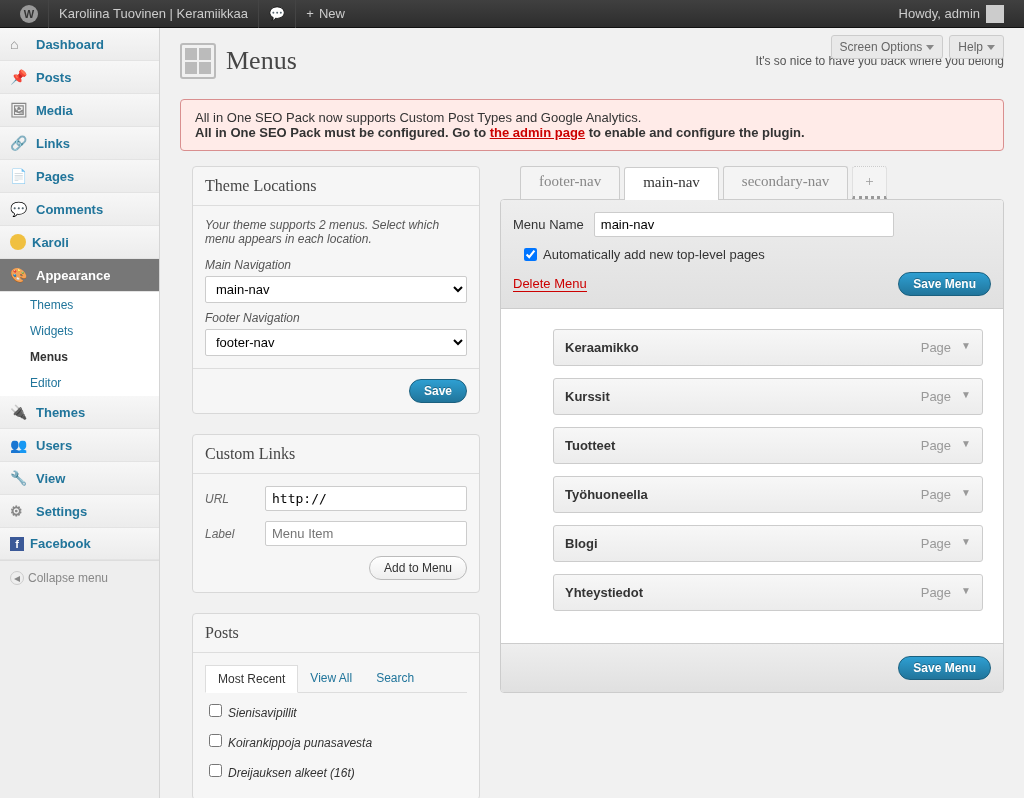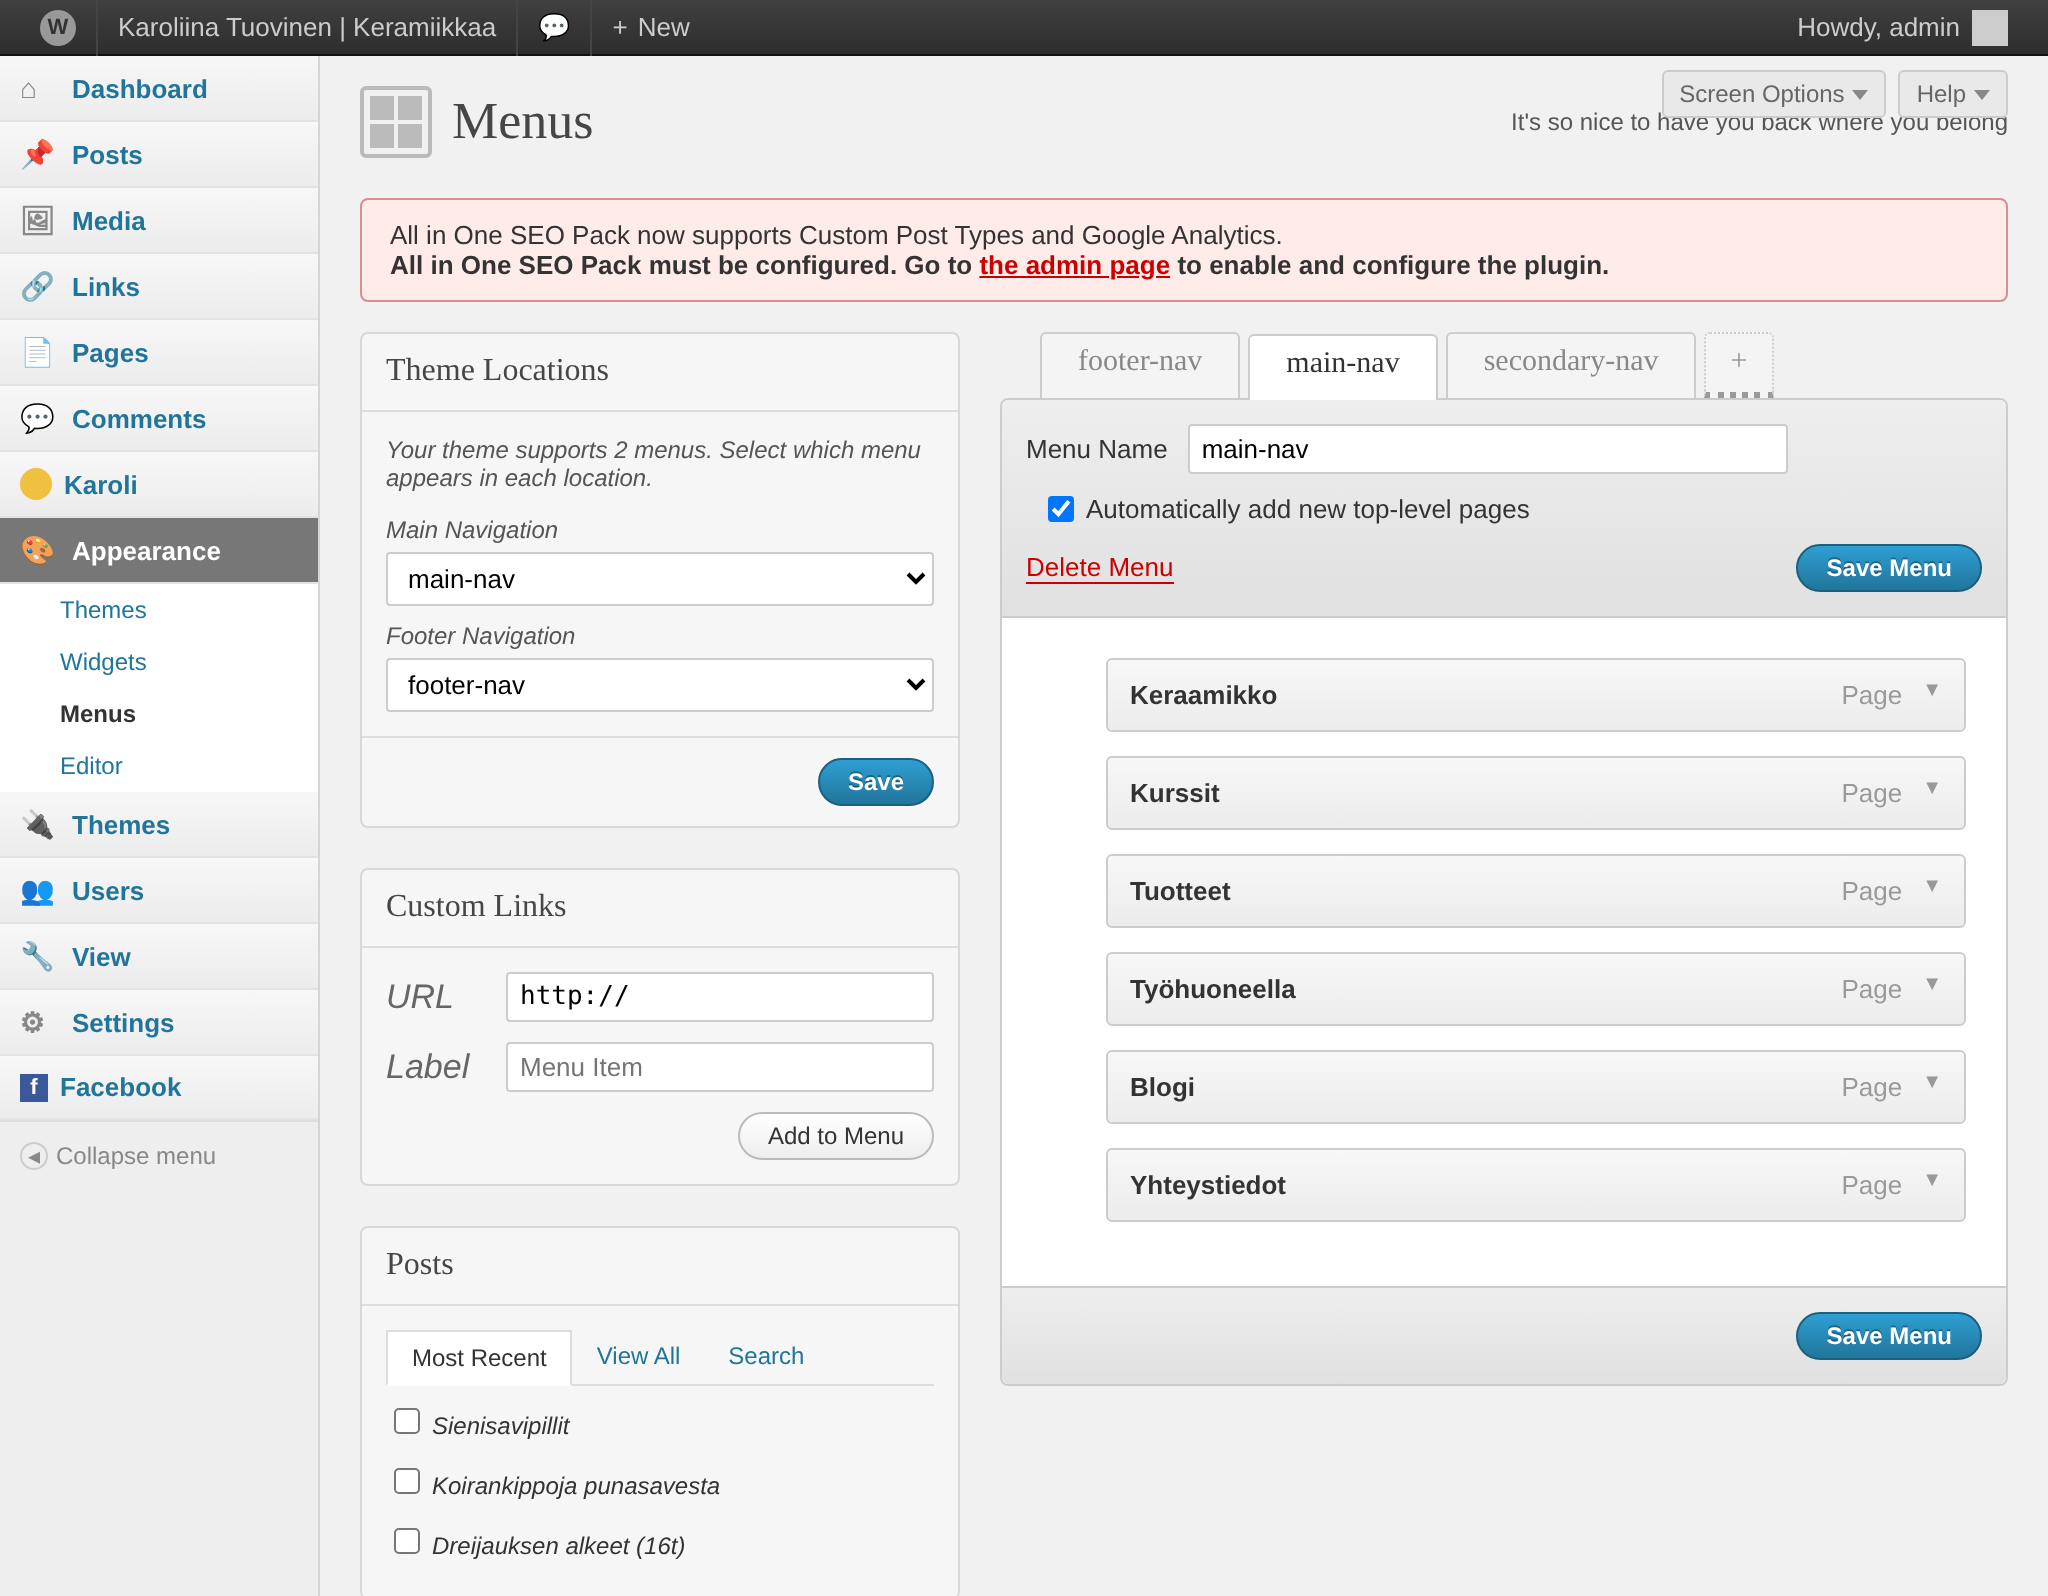--- a/index.html
+++ b/index.html
@@ -107,20 +107,21 @@
 .columns { display: flex; gap: 20px; }
 .col-left { width: 300px; }
 .col-right { flex: 1; }
 
 
 .postbox {
   background: #f6f6f6;
   border: 1px solid #d8d8d8;
   border-radius: 4px;
   margin-bottom: 20px;
+  margin-left: 12px;
 }
 .postbox h3 {
   font-family: Georgia, serif;
   font-weight: normal;
   font-size: 16px;
   padding: 10px 12px;
   color: #464646;
   border-bottom: 1px solid #ddd;
 }
 .postbox .inside { padding: 12px; font-size: 12px; }
@@ -148,21 +149,21 @@
   border: 1px solid #bbb;
   border-radius: 12px;
   padding: 4px 14px;
   cursor: pointer;
   font-size: 12px;
   color: #333;
 }
 
 
 .form-row { display: flex; align-items: center; margin-bottom: 10px; }
-.form-row .flabel { width: 60px; color: #666; font-style: italic; font-size: 17px; }
+.form-row .flabel { width: 60px; color: #666; font-style: italic; font-size: 12px; }
 .form-row input { flex: 1; padding: 4px 6px; border: 1px solid #ccc; border-radius: 2px; font-size: 13px; }
 .form-row input.mono { font-family: monospace; }
 
 
 .nav-tabs { display: flex; margin-bottom: 0; padding-left: 20px; }
 .nav-tab {
   padding: 6px 18px;
   border: 1px solid #ccc;
   border-bottom: none;
   background: #f4f4f4;

